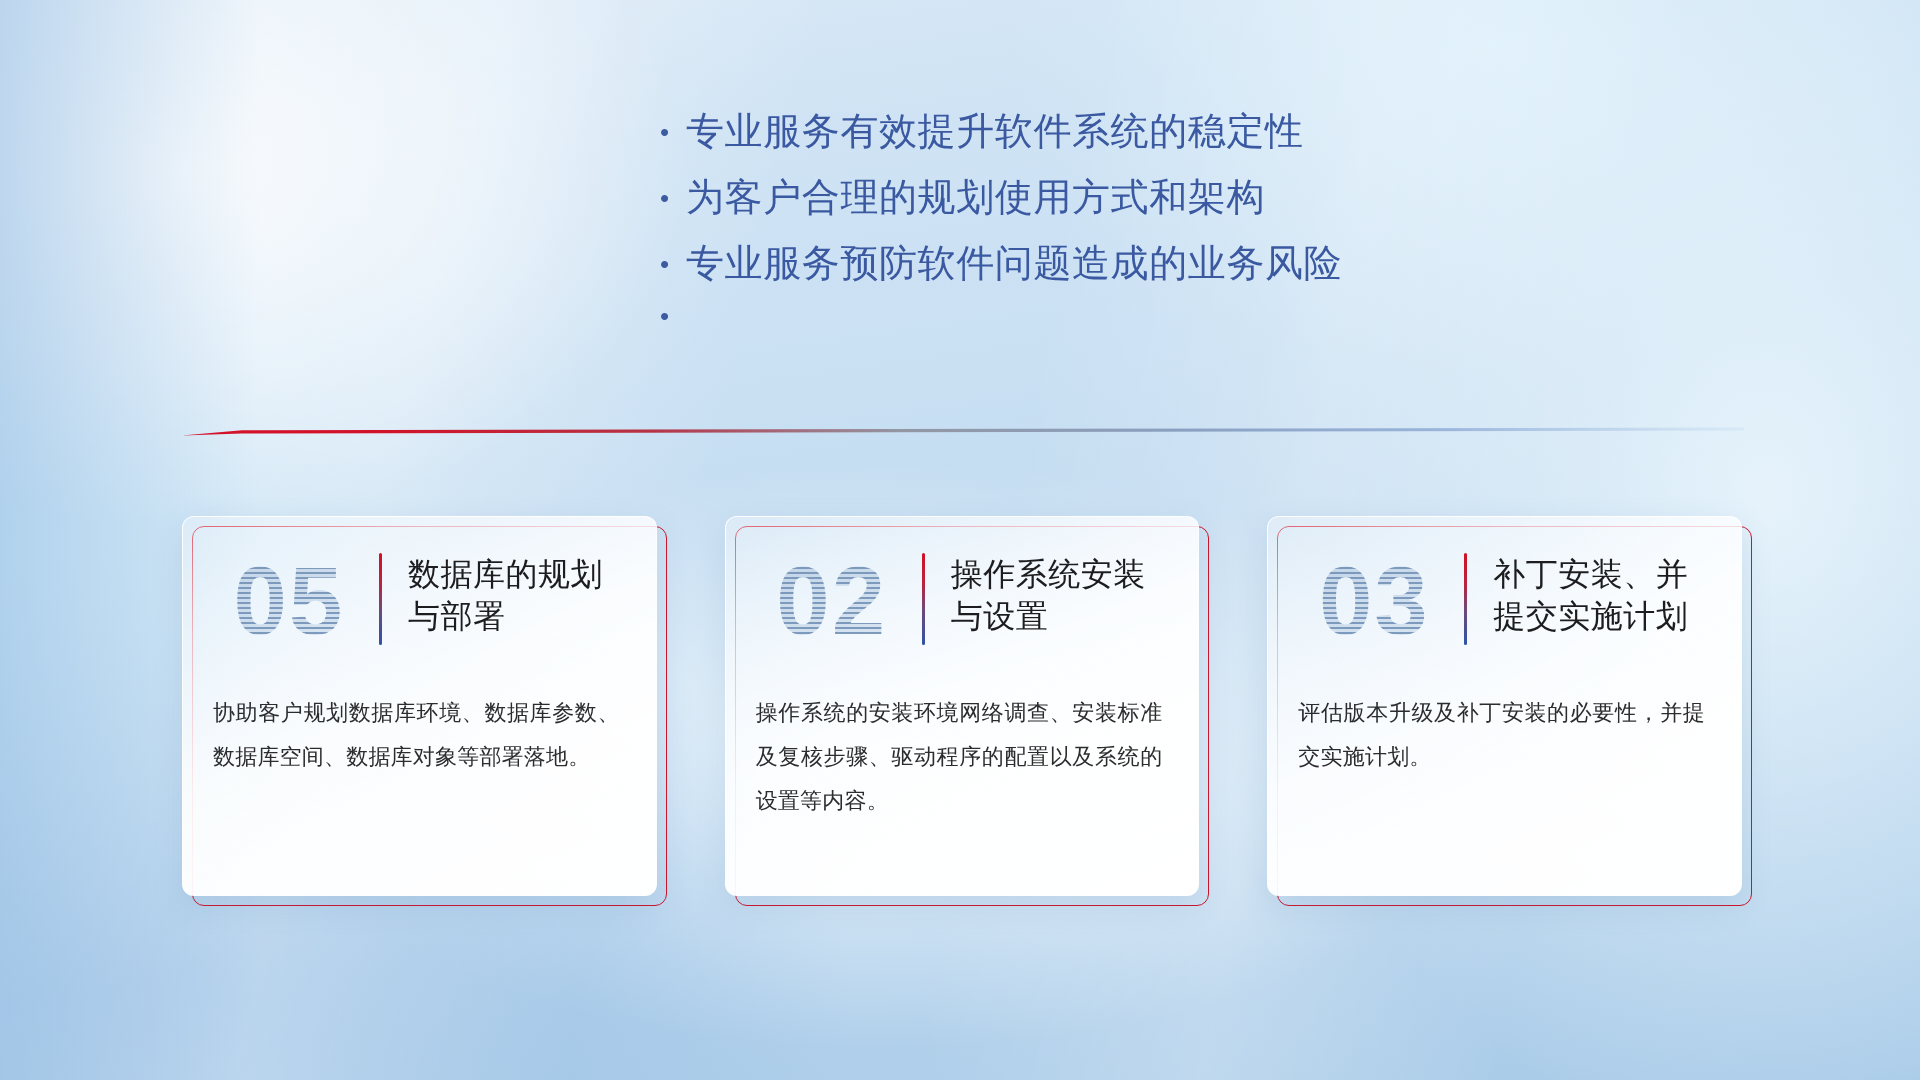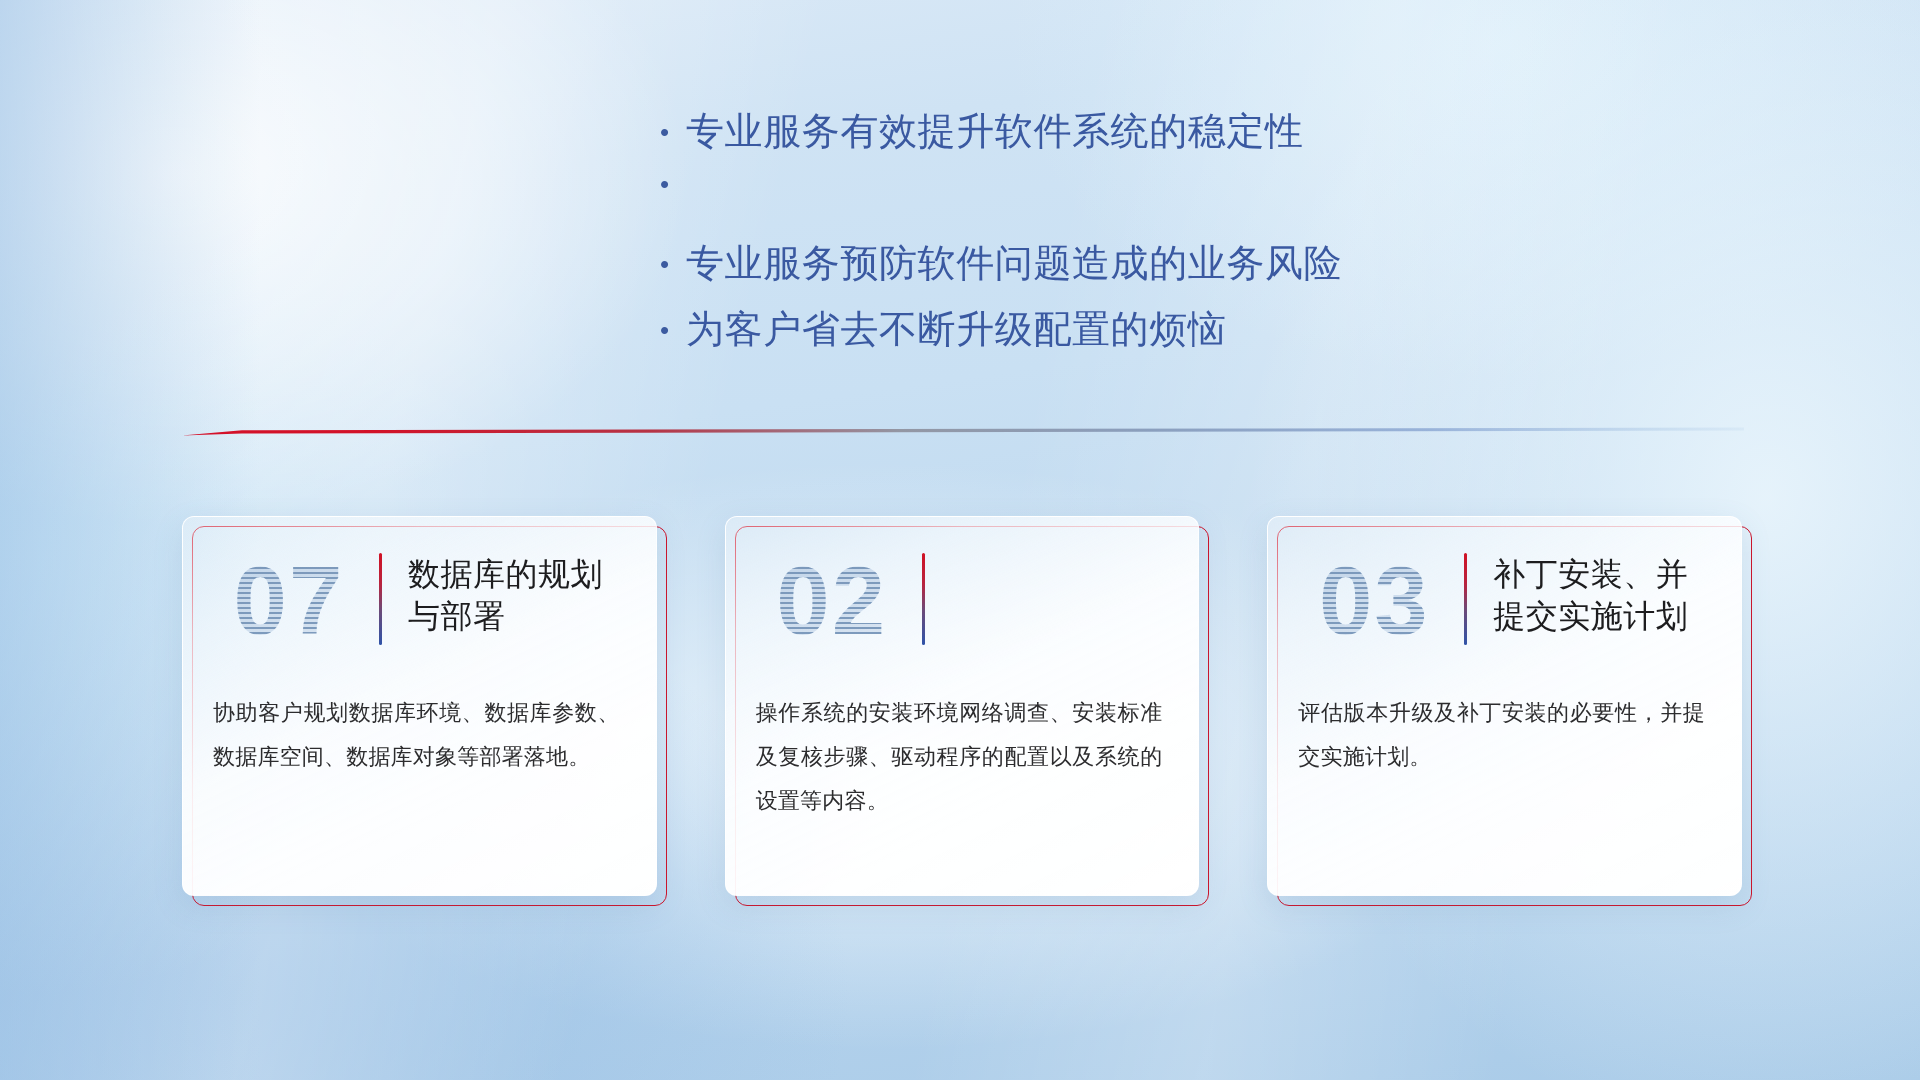--- a/index.html
+++ b/index.html
@@ -211,30 +211,30 @@
 
   <div class="bullets">
 
     <div class="bullet-row">
       <span class="bullet-dot">•</span>
       <span class="bullet-text">专业服务有效提升软件系统的稳定性</span>
     </div>
 
     <div class="bullet-row">
       <span class="bullet-dot">•</span>
+      <span class="bullet-text">为客户合理的规划使用方式和架构</span>
     </div>
 
     <div class="bullet-row">
       <span class="bullet-dot">•</span>
       <span class="bullet-text">专业服务预防软件问题造成的业务风险</span>
     </div>
 
     <div class="bullet-row">
       <span class="bullet-dot">•</span>
-      <span class="bullet-text">为客户省去不断升级配置的烦恼</span>
     </div>
 
   </div>
 
   <div class="divider-wrap">
     <svg class="divider" viewBox="0 0 1562 14" preserveAspectRatio="none">
       <defs>
         <linearGradient id="divGrad" x1="0" y1="0" x2="1" y2="0">
           <stop offset="0%" stop-color="#d4112a" stop-opacity="1"></stop>
           <stop offset="12%" stop-color="#d21228" stop-opacity="1"></stop>
@@ -248,34 +248,35 @@
       <path d="M0,11.5 L60,6.2 L1562,3.6 L1562,6.6 L60,9.6 Z" fill="url(#divGrad)"></path>
     </svg>
   </div>
 
   <div class="cards">
 
     <div class="card-slot">
       <div class="card-accent"></div>
       <div class="card">
         <div class="card-head">
-          <div class="card-num">07</div>
+          <div class="card-num">05</div>
           <div class="card-rule"></div>
           <div class="card-title">数据库的规划与部署</div>
         </div>
         <div class="card-body">协助客户规划数据库环境、数据库参数、数据库空间、数据库对象等部署落地。</div>
       </div>
     </div>
 
     <div class="card-slot">
       <div class="card-accent"></div>
       <div class="card">
         <div class="card-head">
           <div class="card-num">02</div>
           <div class="card-rule"></div>
+          <div class="card-title">操作系统安装与设置</div>
         </div>
         <div class="card-body">操作系统的安装环境网络调查、安装标准及复核步骤、驱动程序的配置以及系统的设置等内容。</div>
       </div>
     </div>
 
     <div class="card-slot">
       <div class="card-accent"></div>
       <div class="card">
         <div class="card-head">
           <div class="card-num">03</div>

